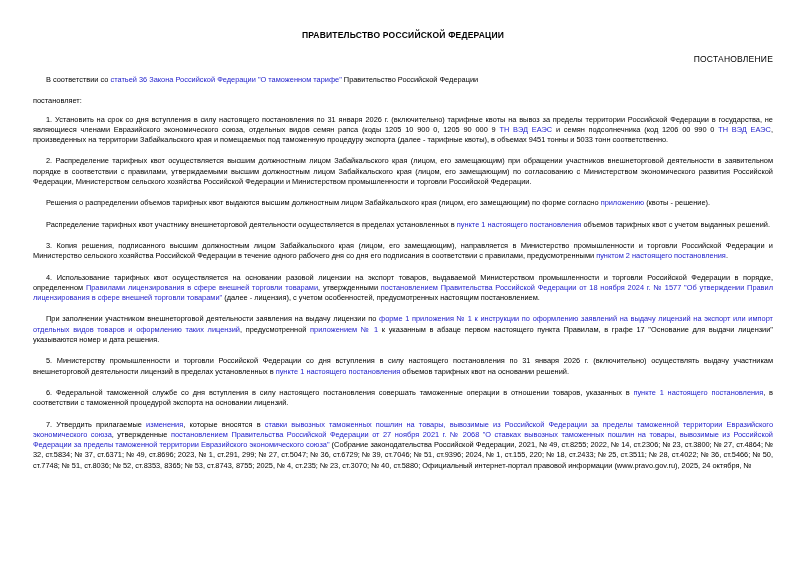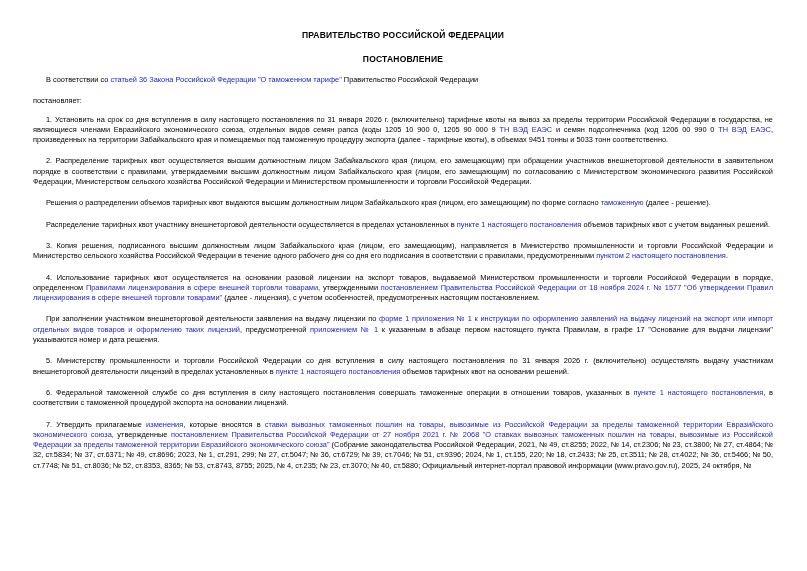--- a/index.html
+++ b/index.html
@@ -11,22 +11,23 @@
     color: #000000;
     background: #ffffff;
     border-radius: 22px;
   }
   .doc-header { text-align: center; }
   .doc-authority {
     font-size: 8.5px; font-weight: bold; letter-spacing: 0.2px;
     margin-bottom: 14px;
   }
   .doc-type {
-    font-size: 8.5px; font-weight: bold; letter-spacing: 0.2px;
+    font-size: 8.5px; font-weight: normal; letter-spacing: 0.2px;
     margin-bottom: 11px;
+    text-align: right;
   }
   .doc-date {
     font-size: 8.5px; font-weight: bold;
     margin-bottom: 22px;
   }
   .doc-title {
     font-size: 8.5px; font-weight: bold; line-height: 13px;
     text-align: center;
     margin: 0 2px 26px 2px;
   }
@@ -46,21 +47,21 @@
 <div class="page">
   <div class="doc-header">
     <div class="doc-authority">ПРАВИТЕЛЬСТВО РОССИЙСКОЙ ФЕДЕРАЦИИ</div>
     <div class="doc-type">ПОСТАНОВЛЕНИЕ</div>
   </div>
   <div class="doc-body" id="doc-body">
       <p class="para indent"><span>В соответствии со </span><span class="link">статьей 36 Закона Российской Федерации "О таможенном тарифе"</span><span> Правительство Российской Федерации</span></p>
       <p class="para tight"><span>постановляет:</span></p>
       <p class="para indent"><span>1. Установить на срок со дня вступления в силу настоящего постановления по 31 января 2026 г. (включительно) тарифные квоты на вывоз за пределы территории Российской Федерации в государства, не являющиеся членами Евразийского экономического союза, отдельных видов семян рапса (коды 1205 10 900 0, 1205 90 000 9 </span><span class="link">ТН ВЭД ЕАЭС</span><span> и семян подсолнечника (код 1206 00 990 0 </span><span class="link">ТН ВЭД ЕАЭС</span><span>, произведенных на территории Забайкальского края и помещаемых под таможенную процедуру экспорта (далее - тарифные квоты), в объемах 9451 тонны и 5033 тонн соответственно.</span></p>
       <p class="para indent"><span>2. Распределение тарифных квот осуществляется высшим должностным лицом Забайкальского края (лицом, его замещающим) при обращении участников внешнеторговой деятельности в заявительном порядке в соответствии с правилами, утверждаемыми высшим должностным лицом Забайкальского края (лицом, его замещающим) по согласованию с Министерством экономического развития Российской Федерации, Министерством сельского хозяйства Российской Федерации и Министерством промышленности и торговли Российской Федерации.</span></p>
-      <p class="para indent"><span>Решения о распределении объемов тарифных квот выдаются высшим должностным лицом Забайкальского края (лицом, его замещающим) по форме согласно </span><span class="link">таможенную</span><span> (далее - решение).</span></p>
+      <p class="para indent"><span>Решения о распределении объемов тарифных квот выдаются высшим должностным лицом Забайкальского края (лицом, его замещающим) по форме согласно </span><span class="link">приложению</span><span> (квоты - решение).</span></p>
       <p class="para indent"><span>Распределение тарифных квот участнику внешнеторговой деятельности осуществляется в пределах установленных в </span><span class="link">пункте 1 настоящего постановления</span><span> объемов тарифных квот с учетом выданных решений.</span></p>
       <p class="para indent"><span>3. Копия решения, подписанного высшим должностным лицом Забайкальского края (лицом, его замещающим), направляется в Министерство промышленности и торговли Российской Федерации и Министерство сельского хозяйства Российской Федерации в течение одного рабочего дня со дня его подписания в соответствии с правилами, предусмотренными </span><span class="link">пунктом 2 настоящего постановления</span><span>.</span></p>
       <p class="para indent"><span>4. Использование тарифных квот осуществляется на основании разовой лицензии на экспорт товаров, выдаваемой Министерством промышленности и торговли Российской Федерации в порядке, определенном </span><span class="link">Правилами лицензирования в сфере внешней торговли товарами</span><span>, утвержденными </span><span class="link">постановлением Правительства Российской Федерации от 18 ноября 2024 г. № 1577 "Об утверждении Правил лицензирования в сфере внешней торговли товарами"</span><span> (далее - лицензия), с учетом особенностей, предусмотренных настоящим постановлением.</span></p>
       <p class="para indent"><span>При заполнении участником внешнеторговой деятельности заявления на выдачу лицензии по </span><span class="link">форме 1 приложения № 1 к инструкции по оформлению заявлений на выдачу лицензий на экспорт или импорт отдельных видов товаров и оформлению таких лицензий</span><span>, предусмотренной </span><span class="link">приложением № 1</span><span> к указанным в абзаце первом настоящего пункта Правилам, в графе 17 "Основание для выдачи лицензии" указываются номер и дата решения.</span></p>
       <p class="para indent"><span>5. Министерству промышленности и торговли Российской Федерации со дня вступления в силу настоящего постановления по 31 января 2026 г. (включительно) осуществлять выдачу участникам внешнеторговой деятельности лицензий в пределах установленных в </span><span class="link">пункте 1 настоящего постановления</span><span> объемов тарифных квот на основании решений.</span></p>
       <p class="para indent"><span>6. Федеральной таможенной службе со дня вступления в силу настоящего постановления совершать таможенные операции в отношении товаров, указанных в </span><span class="link">пункте 1 настоящего постановления</span><span>, в соответствии с таможенной процедурой экспорта на основании лицензий.</span></p>
       <p class="para indent"><span>7. Утвердить прилагаемые </span><span class="link">изменения</span><span>, которые вносятся в </span><span class="link">ставки вывозных таможенных пошлин на товары, вывозимые из Российской Федерации за пределы таможенной территории Евразийского экономического союза</span><span>, утвержденные </span><span class="link">постановлением Правительства Российской Федерации от 27 ноября 2021 г. № 2068 "О ставках вывозных таможенных пошлин на товары, вывозимые из Российской Федерации за пределы таможенной территории Евразийского экономического союза"</span><span> (Собрание законодательства Российской Федерации, 2021, № 49, ст.8255; 2022, № 14, ст.2306; № 23, ст.3800; № 27, ст.4864; № 32, ст.5834; № 37, ст.6371; № 49, ст.8696; 2023, № 1, ст.291, 299; № 27, ст.5047; № 36, ст.6729; № 39, ст.7046; № 51, ст.9396; 2024, № 1, ст.155, 220; № 18, ст.2433; № 25, ст.3511; № 28, ст.4022; № 36, ст.5466; № 50, ст.7748; № 51, ст.8036; № 52, ст.8353, 8365; № 53, ст.8743, 8755; 2025, № 4, ст.235; № 23, ст.3070; № 40, ст.5880; Официальный интернет-портал правовой информации (www.pravo.gov.ru), 2025, 24 октября, №</span></p>
     </div>
 </div>
 

